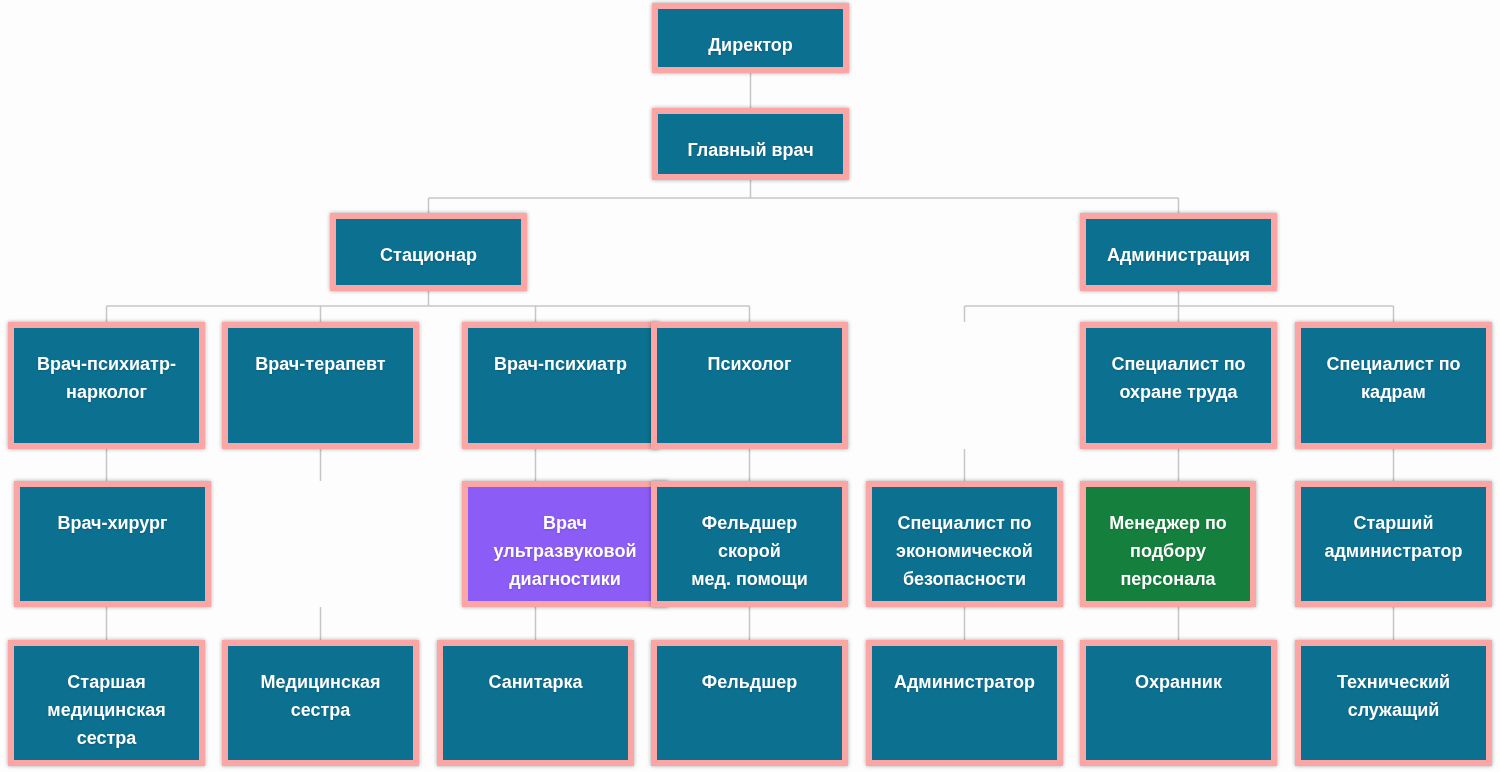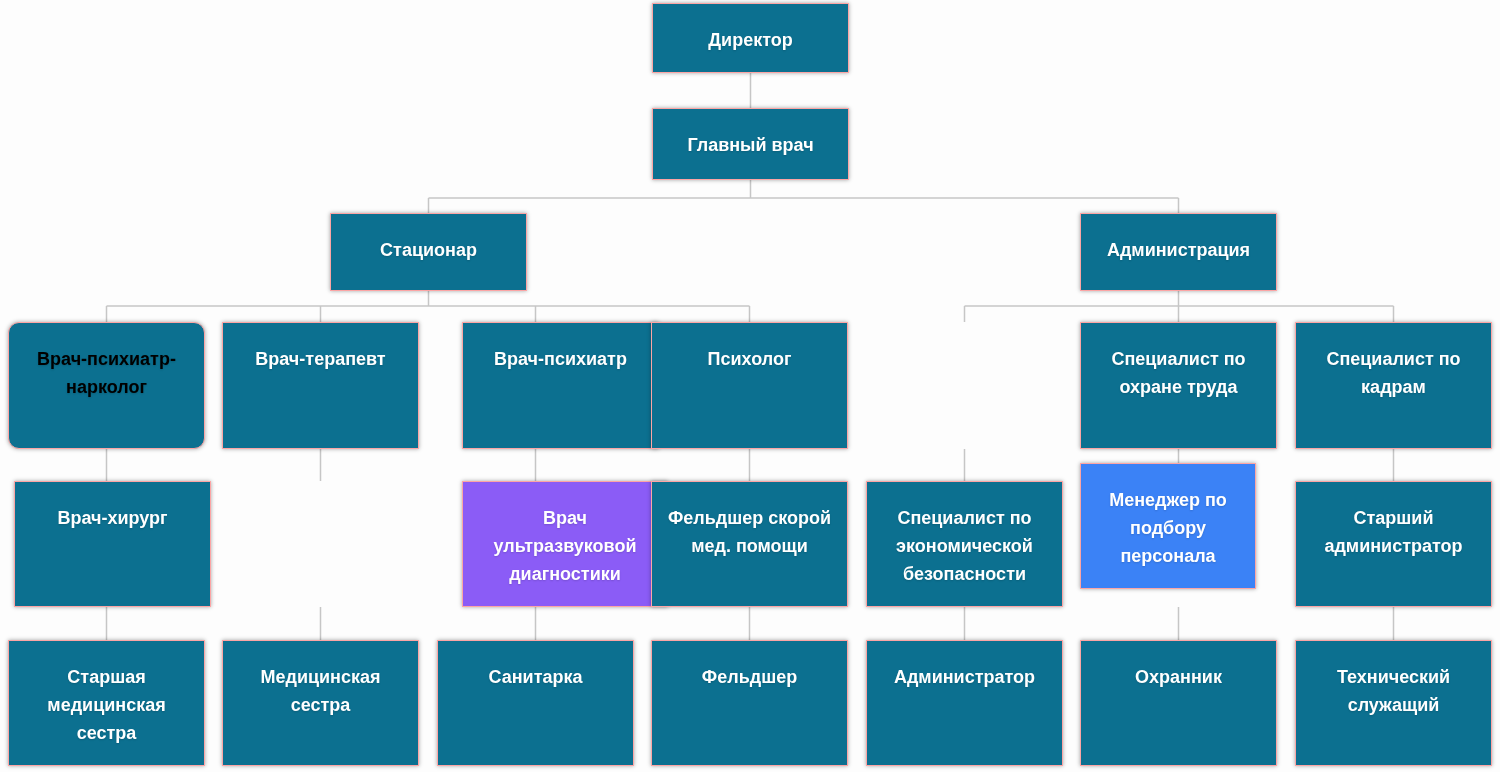--- a/index.html
+++ b/index.html
@@ -29,36 +29,36 @@
     box-sizing: border-box;
     background: #0c7090;
     color: #ffffff;
     font-weight: bold;
     font-size: 18px;
     line-height: 28px;
     text-align: center;
     white-space: pre-line;
     padding: 22px 12px 0 12px;
     box-shadow: 0 0 4px rgba(0,0,0,0.35);
-    border: 1px solid #fca5a5;
+    border: 6px solid #fca5a5;
     text-shadow: 0 1px 2px rgba(0,0,0,0.15);
   }
 </style>
 </head>
 <body>
 
 <div id="canvas" style="background: rgb(253, 253, 253);">
   <svg id="connector-svg" viewBox="0 0 1500 772" xmlns="http://www.w3.org/2000/svg">
     <path id="connector-path" fill="none" stroke-width="1.5" d="M750.5 73 V108 M750.5 180 V198 M428.5 198 H1178.5 M428.5 198 V213 M1178.5 198 V213 M428.5 291 V306 M106.5 306 H749.5 M106.5 306 V322 M320.5 306 V322 M535.5 306 V322 M749.5 306 V322 M1178.5 291 V306 M964.5 306 H1393.5 M964.5 306 V322 M1178.5 306 V322 M1393.5 306 V322 M106.5 449 V481 M106.5 607 V640 M320.5 449 V481 M320.5 607 V640 M535.5 449 V481 M535.5 607 V640 M749.5 449 V481 M749.5 607 V640 M964.5 449 V481 M964.5 607 V640 M1178.5 449 V481 M1178.5 607 V640 M1393.5 449 V481 M1393.5 607 V640" stroke="#c6c6c6"></path>
   </svg>
 <div class="org-node" style="left: 652px; top: 3px; width: 197px; height: 70px; background: rgb(12, 112, 144); color: rgb(255, 255, 255);">Директор</div>
     <div class="org-node" style="left: 652px; top: 108px; width: 197px; height: 72px; background: rgb(12, 112, 144); color: rgb(255, 255, 255);">Главный врач</div>
     <div class="org-node" style="left: 330px; top: 213px; width: 197px; height: 78px; background: rgb(12, 112, 144); color: rgb(255, 255, 255);">Стационар</div>
     <div class="org-node" style="left: 1080px; top: 213px; width: 197px; height: 78px; background: rgb(12, 112, 144); color: rgb(255, 255, 255);">Администрация</div>
-    <div class="org-node" style="left: 8px; top: 322px; width: 197px; height: 127px; background: rgb(12, 112, 144); color: #000000; border-radius: 11px;">Врач-психиатр-
+    <div class="org-node" style="left: 8px; top: 322px; width: 197px; height: 127px; background: rgb(12, 112, 144); color: #ffffff;">Врач-психиатр-
 нарколог</div>
     <div class="org-node" style="left: 14px; top: 481px; width: 197px; height: 126px; background: rgb(12, 112, 144); color: rgb(255, 255, 255);">Врач-хирург</div>
     <div class="org-node" style="left: 8px; top: 640px; width: 197px; height: 126px; background: rgb(12, 112, 144); color: rgb(255, 255, 255); text-align: center;">Старшая
 медицинская
 сестра</div>
     <div class="org-node" style="left: 222px; top: 322px; width: 197px; height: 127px; background: rgb(12, 112, 144); color: rgb(255, 255, 255);">Врач-терапевт</div>
     <div class="org-node" style="left: 222px; top: 640px; width: 197px; height: 126px; background: rgb(12, 112, 144); color: rgb(255, 255, 255);">Медицинская
 сестра</div>
     <div class="org-node" style="left: 462px; top: 322px; width: 197px; height: 127px; background: rgb(12, 112, 144); color: rgb(255, 255, 255);">Врач-психиатр</div>
     <div class="org-node" style="left: 437px; top: 481px; width: 206px; height: 126px; background: #8b5cf6; color: rgb(255, 255, 255); margin-left: 25px;">Врач
@@ -68,21 +68,21 @@
     <div class="org-node" style="left: 651px; top: 322px; width: 197px; height: 127px; background: rgb(12, 112, 144); color: rgb(255, 255, 255);">Психолог</div>
     <div class="org-node" style="left: 651px; top: 481px; width: 197px; height: 126px; background: rgb(12, 112, 144); color: rgb(255, 255, 255);">Фельдшер скорой
 мед. помощи</div>
     <div class="org-node" style="left: 651px; top: 640px; width: 197px; height: 126px; background: rgb(12, 112, 144); color: rgb(255, 255, 255);">Фельдшер</div>
     <div class="org-node" style="left: 866px; top: 481px; width: 197px; height: 126px; background: rgb(12, 112, 144); color: rgb(255, 255, 255);">Специалист по
 экономической
 безопасности</div>
     <div class="org-node" style="left: 866px; top: 640px; width: 197px; height: 126px; background: rgb(12, 112, 144); color: rgb(255, 255, 255);">Администратор</div>
     <div class="org-node" style="left: 1080px; top: 322px; width: 197px; height: 127px; background: rgb(12, 112, 144); color: rgb(255, 255, 255);">Специалист по
 охране труда</div>
-    <div class="org-node" style="left: 1080px; top: 463px; width: 176px; height: 126px; background: #3b82f6; color: rgb(255, 255, 255);">Менеджер по
+    <div class="org-node" style="left: 1080px; top: 481px; width: 176px; height: 126px; background: #15803d; color: rgb(255, 255, 255);">Менеджер по
 подбору
 персонала</div>
     <div class="org-node" style="left: 1080px; top: 640px; width: 197px; height: 126px; background: rgb(12, 112, 144); color: rgb(255, 255, 255);">Охранник</div>
     <div class="org-node" style="left: 1295px; top: 322px; width: 197px; height: 127px; background: rgb(12, 112, 144); color: rgb(255, 255, 255);">Специалист по
 кадрам</div>
     <div class="org-node" style="left: 1295px; top: 481px; width: 197px; height: 126px; background: rgb(12, 112, 144); color: rgb(255, 255, 255);">Старший
 администратор</div>
     <div class="org-node" style="left: 1295px; top: 640px; width: 197px; height: 126px; background: rgb(12, 112, 144); color: rgb(255, 255, 255);">Технический
 служащий</div>
   </div>

